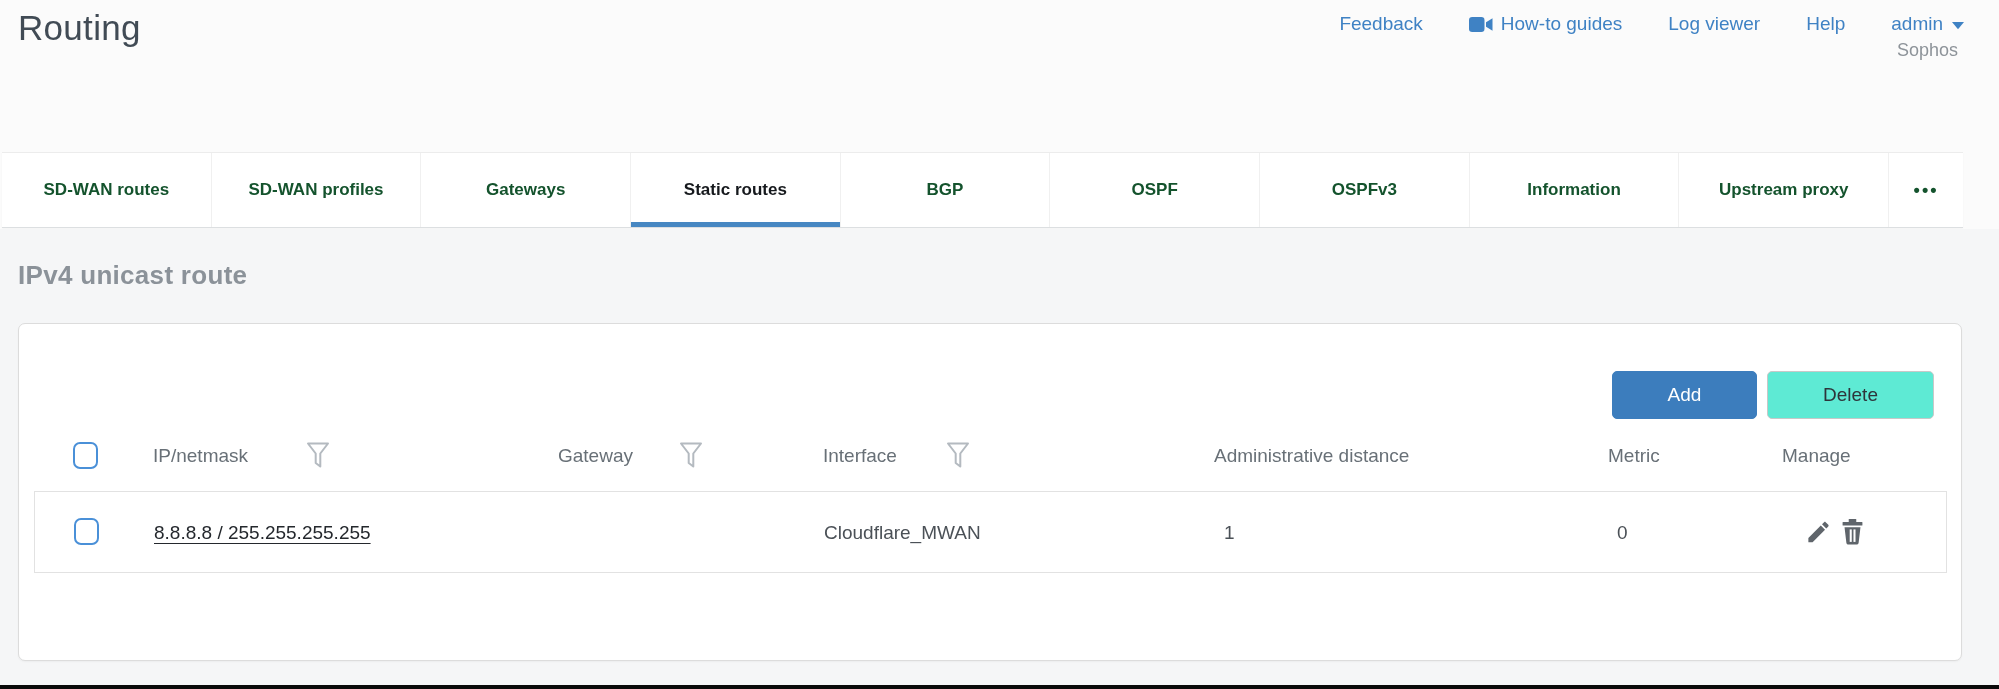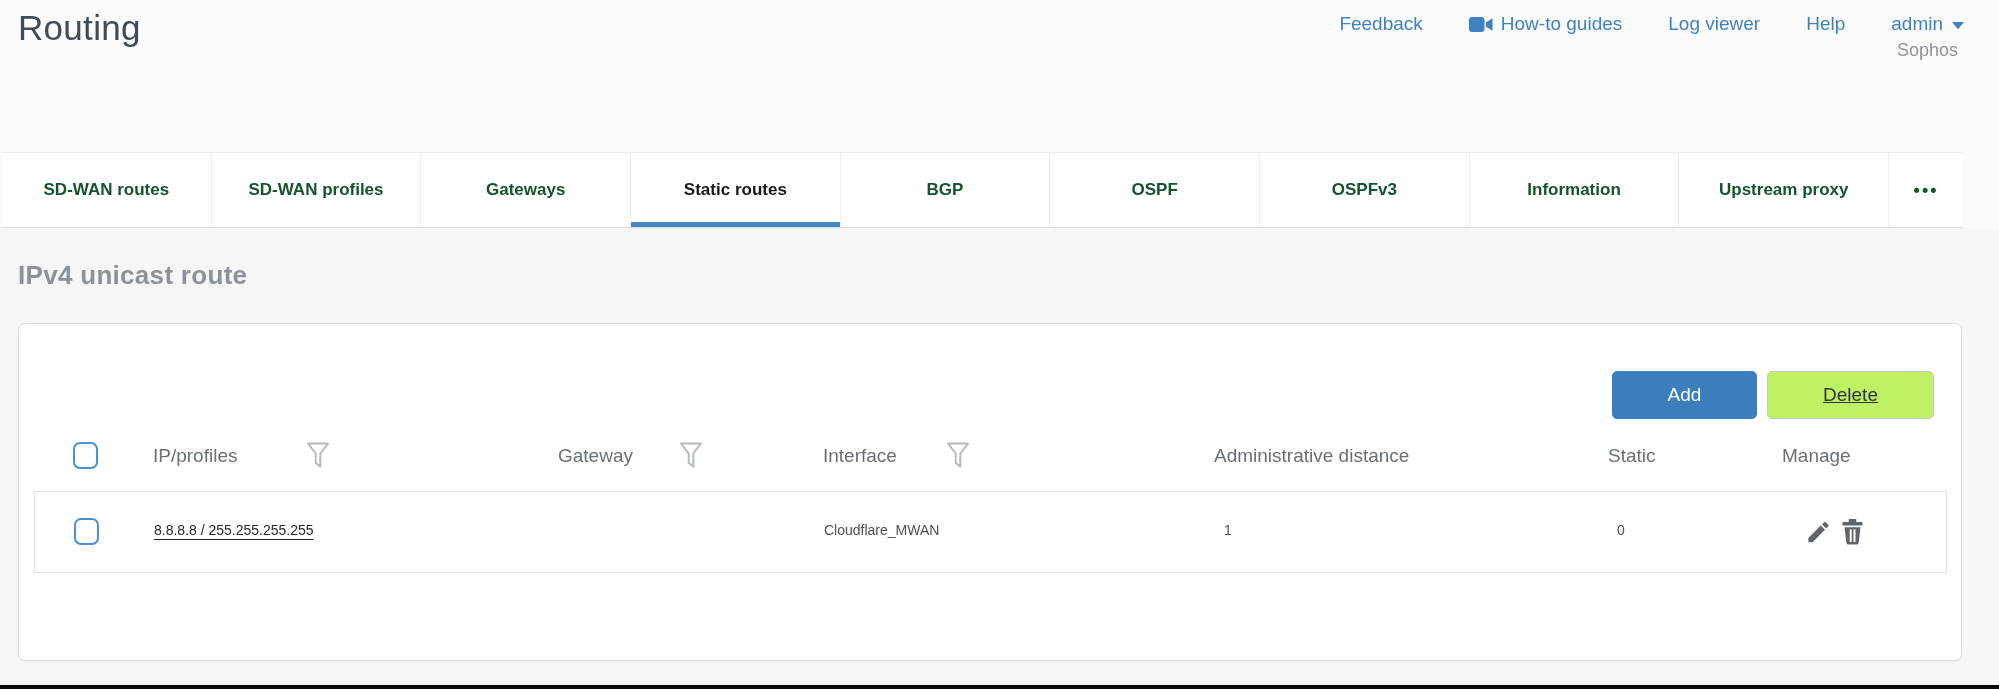--- a/index.html
+++ b/index.html
@@ -56,36 +56,36 @@
     position:absolute; left:18px; top:323px; width:1944px; height:338px;
     background:#ffffff; border:1px solid #dcdcdc; border-radius:7px;
     box-shadow:0 1px 2px rgba(0,0,0,.04);
     text-align:right;
   }
   
   .btn { position:absolute; top:47px; height:48px; border-radius:5px;
     font-family:"Liberation Sans", sans-serif; font-size:19px;
     display:flex; align-items:center; justify-content:center; cursor:pointer; }
   .btn-add { right:204px; width:145px; background:#3c7dbd; border:1px solid #3c7dbd; color:#ffffff; }
-  .btn-delete { right:27px; width:167px; background:#bef264; border:1px solid #c8c8c8; color:#2e343a;text-decoration:underline; }
+  .btn-delete { right:27px; width:167px; background:#5eead4; border:1px solid #c8c8c8; color:#2e343a; }
   
   .thead-cell { position:absolute; top:121px; font-size:19px; color:#687077; white-space:nowrap; }
   .filter-icon { position:absolute; top:118px; }
   .cb {
     position:absolute; width:25px; height:27px; background:#fff;
     border:2.5px solid #4a90d8; border-radius:7px; cursor:pointer;
   }
   .cb-head { left:54px; top:118px; }
   
   .trow {
     position:absolute; left:15px; top:167px; width:1913px; height:82px;
     background:#ffffff; border:1px solid #e2e2e2;
   }
   .cb-row { left:39px; top:26px; }
-  .cell { position:absolute; top:30px; font-size:14px; color:#4b5157; white-space:nowrap; }
+  .cell { position:absolute; top:30px; font-size:19px; color:#4b5157; white-space:nowrap; }
   .route-link { color:#24282d; text-decoration:underline; text-underline-offset:4px; cursor:pointer; }
   .manage-icons { position:absolute; left:1770px; top:26px; display:flex; gap:7px; }
   .manage-icons .ic { cursor:pointer; display:inline-flex; }
   
   .bottom-strip { position:absolute; left:0; top:685px; width:1999px; height:4px; background:#0a0a0a; z-index:5; }
 </style>
 </head>
 <body>
 
 <div class="screen">
@@ -135,21 +135,21 @@
 
   <div class="section-heading">IPv4 unicast route</div>
 
   <div class="card">
 
     <div class="btn btn-add">Add</div>
     <div class="btn btn-delete">Delete</div>
 
     <div class="cb cb-head"></div>
 
-    <div class="thead-cell" style="left:134px">IP/profiles</div>
+    <div class="thead-cell" style="left:134px">IP/netmask</div>
     <span class="filter-icon" style="left:287px">
       <svg width="24" height="27" viewBox="0 0 24 27">
           <path d="M2 1.5 H22 L14.3 11.5 V24.5 L9.7 21 V11.5 Z" fill="none" stroke="#b4bac0" stroke-width="2" stroke-linejoin="round"></path>
         </svg>
     </span>
 
     <div class="thead-cell" style="left:539px">Gateway</div>
     <span class="filter-icon" style="left:660px">
       <svg width="24" height="27" viewBox="0 0 24 27">
           <path d="M2 1.5 H22 L14.3 11.5 V24.5 L9.7 21 V11.5 Z" fill="none" stroke="#b4bac0" stroke-width="2" stroke-linejoin="round"></path>
@@ -157,21 +157,21 @@
     </span>
 
     <div class="thead-cell" style="left:804px">Interface</div>
     <span class="filter-icon" style="left:927px">
       <svg width="24" height="27" viewBox="0 0 24 27">
           <path d="M2 1.5 H22 L14.3 11.5 V24.5 L9.7 21 V11.5 Z" fill="none" stroke="#b4bac0" stroke-width="2" stroke-linejoin="round"></path>
         </svg>
     </span>
 
     <div class="thead-cell" style="left:1195px">Administrative distance</div>
-    <div class="thead-cell" style="left:1589px">Static</div>
+    <div class="thead-cell" style="left:1589px">Metric</div>
     <div class="thead-cell" style="left:1763px">Manage</div>
 
     <div class="trow">
       <div class="cb cb-row"></div>
       <div class="cell route-link" style="left:119px">8.8.8.8 / 255.255.255.255</div>
       <div class="cell" style="left:539px"></div>
       <div class="cell" style="left:789px">Cloudflare_MWAN</div>
       <div class="cell" style="left:1189px">1</div>
       <div class="cell" style="left:1582px">0</div>
       <div class="manage-icons">

